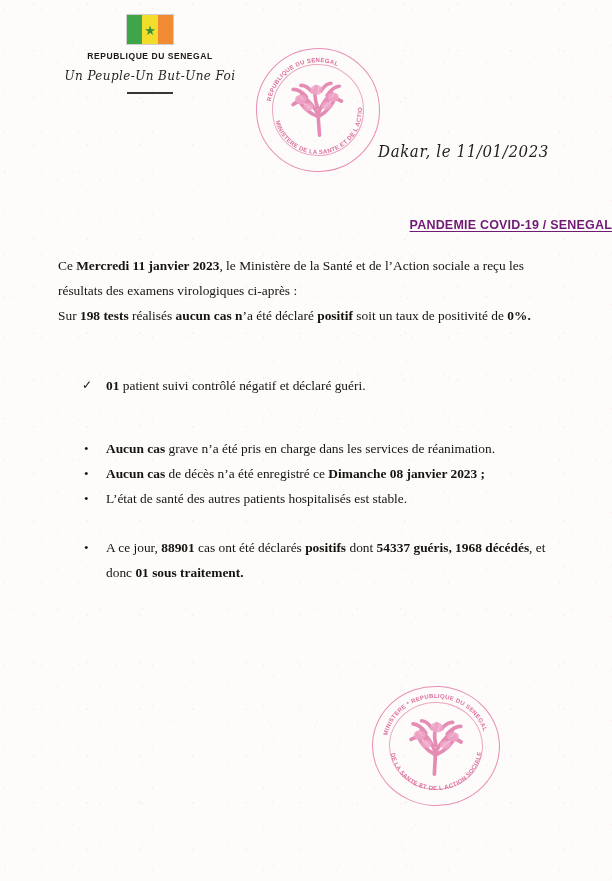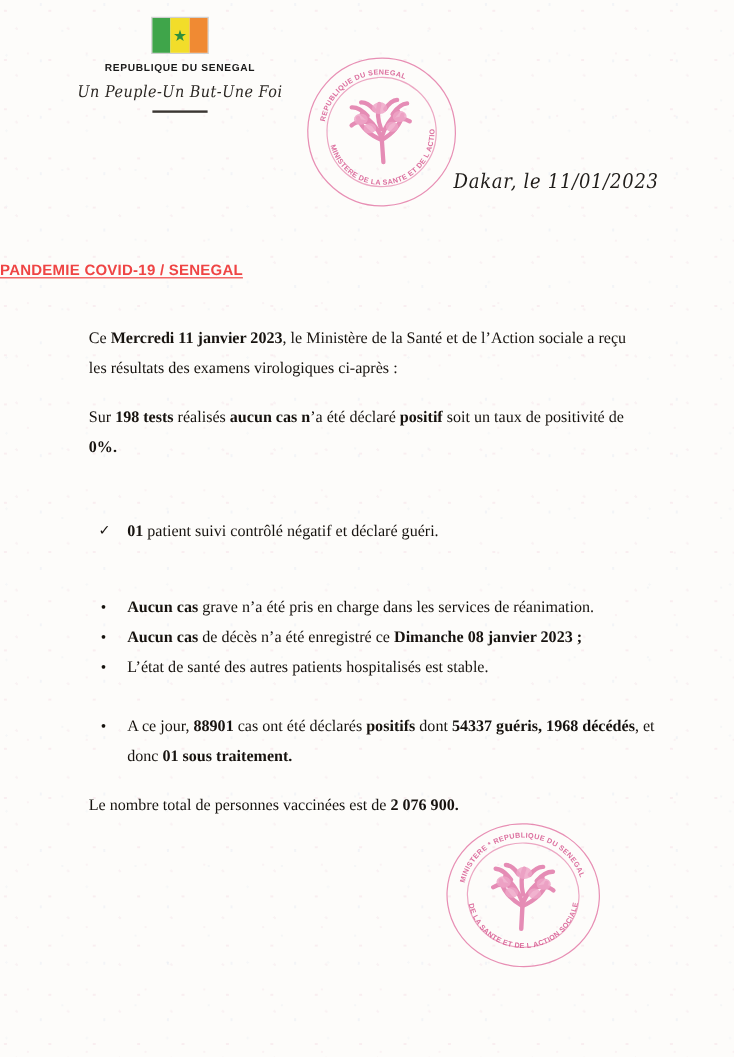--- a/index.html
+++ b/index.html
@@ -154,44 +154,44 @@
     left: 372px; top: 686px;
     width: 128px; height: 120px;
     transform: rotate(3deg);
   }
 
   
   #title-block {
     position: absolute;
     left: 0; top: 217px;
     width: 612px;
-    text-align: left;
+    text-align: right;
     font-family: "Liberation Sans", sans-serif;
     font-weight: bold;
     font-size: 12.5px;
     letter-spacing: .2px;
-    color: #ef4444;
+    color: #701a75;
   }
   #title-block .tline {
     display: inline-block;
     text-decoration: underline;
     text-underline-offset: 2px;
     line-height: 16px;
   }
   #title-block .t2 { margin-top: 1px; }
 
   #body {
     position: absolute;
     left: 58px; top: 253px;
     width: 496px;
     font-size: 13.4px;
     line-height: 25px;
     color: #17130f;
   }
-  #body p { margin: 16px; }
+  #body p { margin: 0; }
   b { font-weight: bold; }
 
   .para-intro { margin-bottom: 0; }
   .para-tests { margin-top: 0; }
 
   .list {
     margin: 0;
     padding: 0;
     list-style: none;
   }
@@ -341,19 +341,16 @@
         <span class="marker dot">•</span><span>L’état de santé des autres patients hospitalisés est stable.</span>
       </li>
     </ul>
 
     <ul class="list" id="bullet-group-2">
       <li>
         <span class="marker dot">•</span><span>A ce jour, </span><b>88901</b><span> cas ont été déclarés </span><b>positifs</b><span> dont </span><b>54337 guéris, 1968 décédés</b><span>, et donc </span><b>01 sous traitement.</b>
       </li>
     </ul>
 
-    <p class="para-vaccine">
-      <span>Le nombre total de personnes vaccinées est de </span><b>2 076 900.</b>
-    </p>
 
 
   </div>
 </div>
 
 </body></html>

